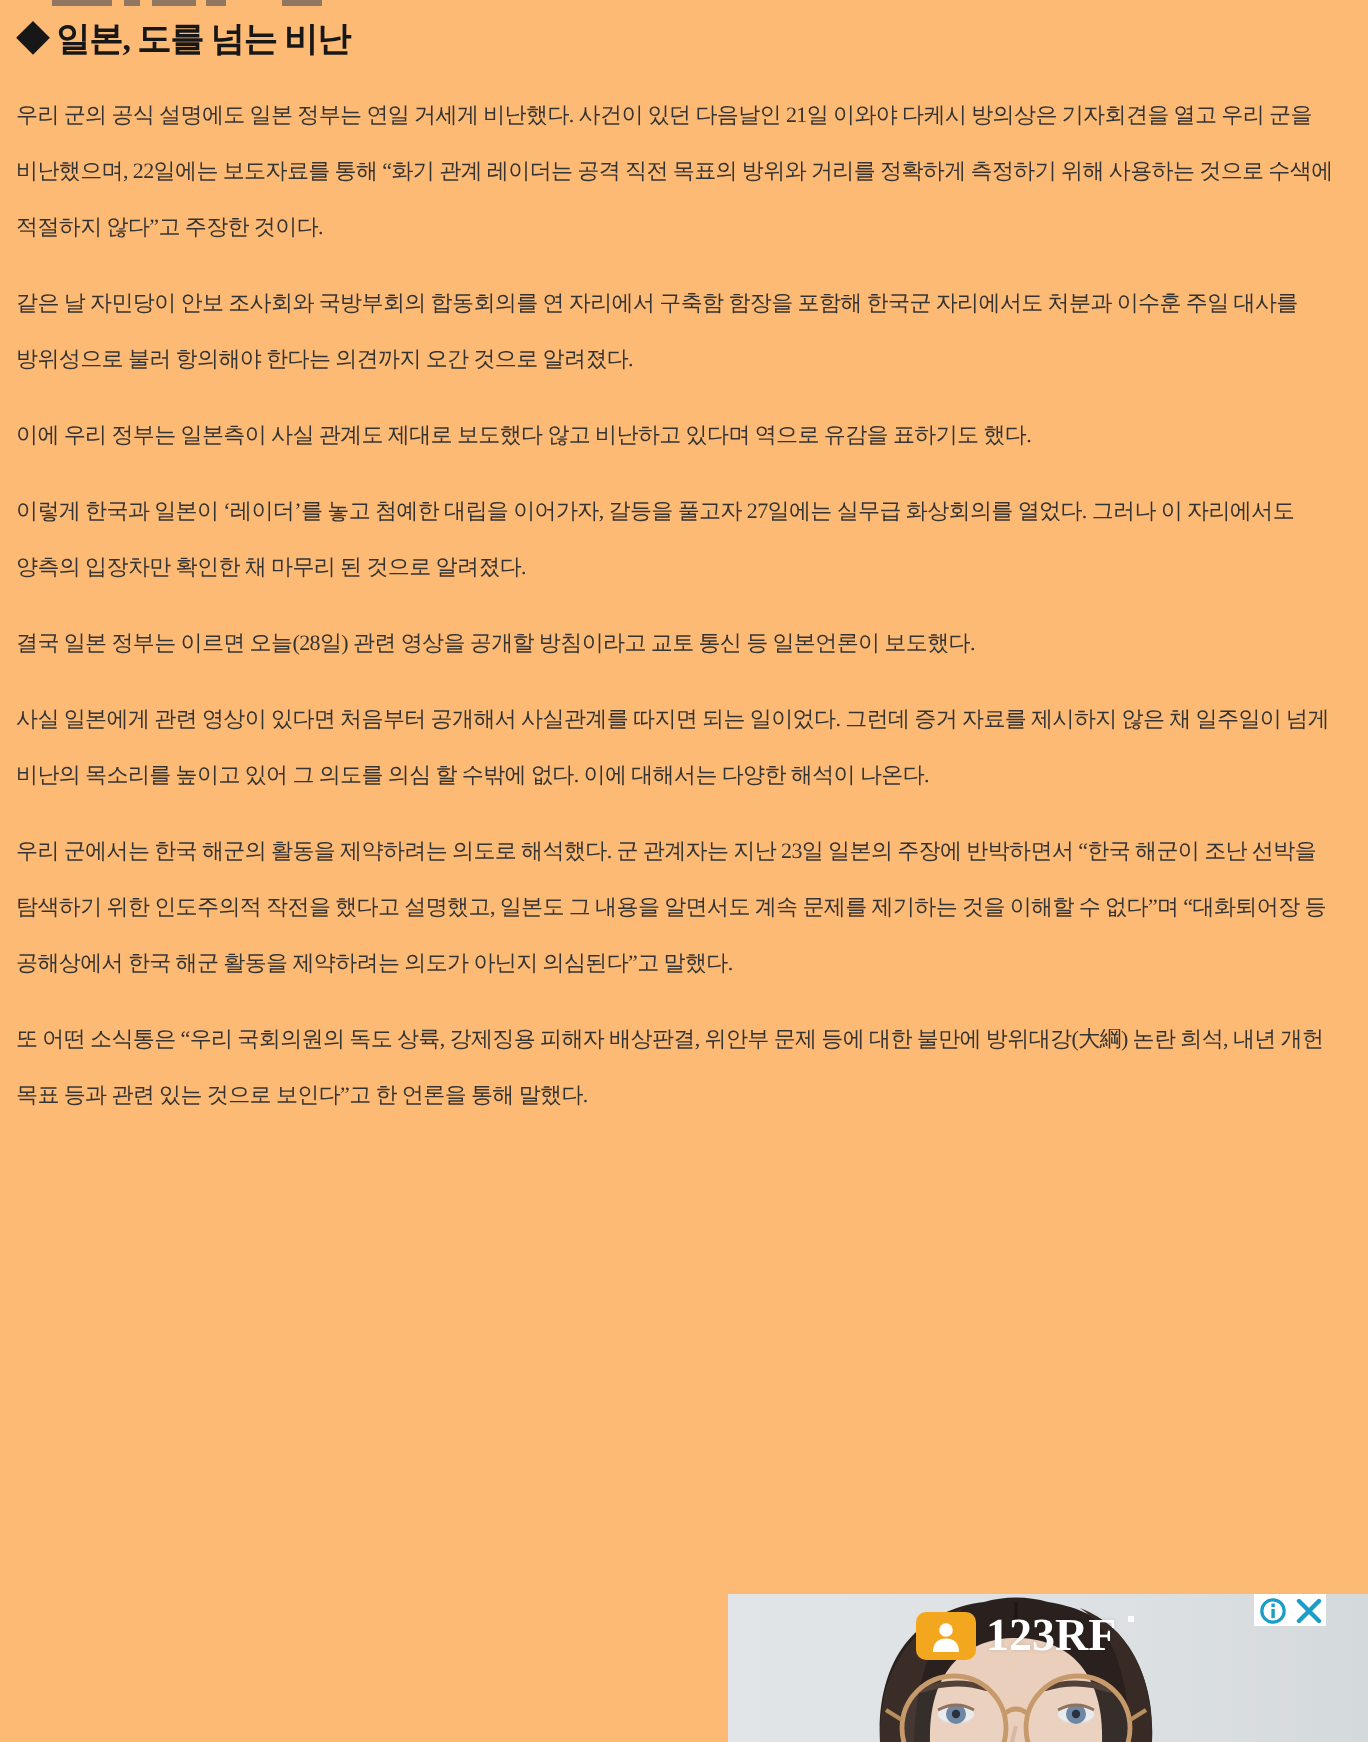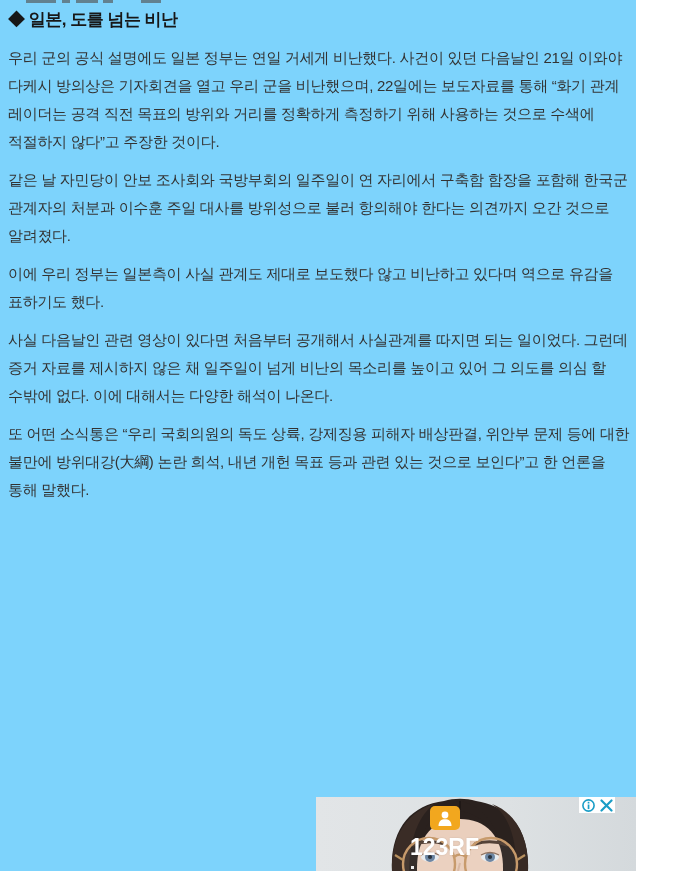--- a/index.html
+++ b/index.html
@@ -2,25 +2,25 @@
 <html><head>
 <meta charset="utf-8">
 <style>
   html, body {
     margin: 0;
     padding: 0;
     background: #ffffff;
   }
   .page {
     position: relative;
-    width: 636px;
+    width: 684px;
     height: 871px;
     overflow: hidden;
-    background: #7dd3fc;
-    font-family: Liberation Sans, sans-serif;
+    background: #fdba74;
+    font-family: Liberation Serif, serif;
     color: #333333;
   }
   
   .top-clip {
     position: absolute;
     top: 0; left: 0;
     width: 100%; height: 4px;
     overflow: hidden;
   }
   .top-clip .frag {
@@ -44,21 +44,21 @@
     font-weight: bold;
     color: #171717;
     margin: 24px 0 13px 0;
     line-height: 22px;
     letter-spacing: -0.5px;
   }
   h2.sec-heading.first {
     margin-top: 3px;
   }
   p.para {
-    font-size: 15px;
+    font-size: 11px;
     line-height: 28px;
     margin: 10px 0 0 0;
     color: #333333;
     letter-spacing: -0.3px;
     word-break: keep-all;
   }
 
   
   .ad {
     position: absolute;
@@ -76,21 +76,20 @@
     display: block;
   }
   .watermark {
     position: absolute;
     top: 9px;
     left: 94px;
     display: flex;
     align-items: center;
     gap: 5px;
     pointer-events: none;
-    flex-direction: column;
   }
   .wm-icon {
     width: 30px; height: 24px;
     background: #f2a71e;
     border-radius: 5px;
     display: flex;
     align-items: center;
     justify-content: center;
   }
   .wm-text {
@@ -137,25 +136,28 @@
       <span class="frag f3"></span>
       <span class="frag f4"></span>
       <span class="frag f5"></span>
   </div>
 
   <div class="content">
 
     <h2 class="sec-heading first">◆ 일본, 도를 넘는 비난</h2>
 
     <p class="para">우리 군의 공식 설명에도 일본 정부는 연일 거세게 비난했다. 사건이 있던 다음날인 21일 이와야 다케시 방의상은 기자회견을 열고 우리 군을 비난했으며, 22일에는 보도자료를 통해 “화기 관계 레이더는 공격 직전 목표의 방위와 거리를 정확하게 측정하기 위해 사용하는 것으로 수색에 적절하지 않다”고 주장한 것이다.</p>
-    <p class="para">같은 날 자민당이 안보 조사회와 국방부회의 일주일이 연 자리에서 구축함 함장을 포함해 한국군 관계자의 처분과 이수훈 주일 대사를 방위성으로 불러 항의해야 한다는 의견까지 오간 것으로 알려졌다.</p>
+    <p class="para">같은 날 자민당이 안보 조사회와 국방부회의 합동회의를 연 자리에서 구축함 함장을 포함해 한국군 자리에서도 처분과 이수훈 주일 대사를 방위성으로 불러 항의해야 한다는 의견까지 오간 것으로 알려졌다.</p>
     <p class="para">이에 우리 정부는 일본측이 사실 관계도 제대로 보도했다 않고 비난하고 있다며 역으로 유감을 표하기도 했다.</p>
-
-
-    <p class="para">사실 다음날인 관련 영상이 있다면 처음부터 공개해서 사실관계를 따지면 되는 일이었다. 그런데 증거 자료를 제시하지 않은 채 일주일이 넘게 비난의 목소리를 높이고 있어 그 의도를 의심 할 수밖에 없다. 이에 대해서는 다양한 해석이 나온다.</p>
+    <p class="para">이렇게 한국과 일본이 ‘레이더’를 놓고 첨예한 대립을 이어가자, 갈등을 풀고자 27일에는 실무급 화상회의를 열었다. 그러나 이 자리에서도 양측의 입장차만 확인한 채 마무리 된 것으로 알려졌다.</p>
+    <p class="para">결국 일본 정부는 이르면 오늘(28일) 관련 영상을 공개할 방침이라고 교토 통신 등 일본언론이 보도했다.</p>
+
+
+    <p class="para">사실 일본에게 관련 영상이 있다면 처음부터 공개해서 사실관계를 따지면 되는 일이었다. 그런데 증거 자료를 제시하지 않은 채 일주일이 넘게 비난의 목소리를 높이고 있어 그 의도를 의심 할 수밖에 없다. 이에 대해서는 다양한 해석이 나온다.</p>
+    <p class="para">우리 군에서는 한국 해군의 활동을 제약하려는 의도로 해석했다. 군 관계자는 지난 23일 일본의 주장에 반박하면서 “한국 해군이 조난 선박을 탐색하기 위한 인도주의적 작전을 했다고 설명했고, 일본도 그 내용을 알면서도 계속 문제를 제기하는 것을 이해할 수 없다”며 “대화퇴어장 등 공해상에서 한국 해군 활동을 제약하려는 의도가 아닌지 의심된다”고 말했다.</p>
     <p class="para">또 어떤 소식통은 “우리 국회의원의 독도 상륙, 강제징용 피해자 배상판결, 위안부 문제 등에 대한 불만에 방위대강(大綱) 논란 희석, 내년 개헌 목표 등과 관련 있는 것으로 보인다”고 한 언론을 통해 말했다.</p>
 
   </div>
 
   <div class="ad">
     <svg class="photo" width="320" height="74" viewBox="0 0 320 74" xmlns="http://www.w3.org/2000/svg">
       <defs>
         <linearGradient id="bg" x1="0" y1="0" x2="1" y2="0">
           <stop offset="0" stop-color="#e2e5e7"></stop>
           <stop offset="0.6" stop-color="#dde1e3"></stop>

